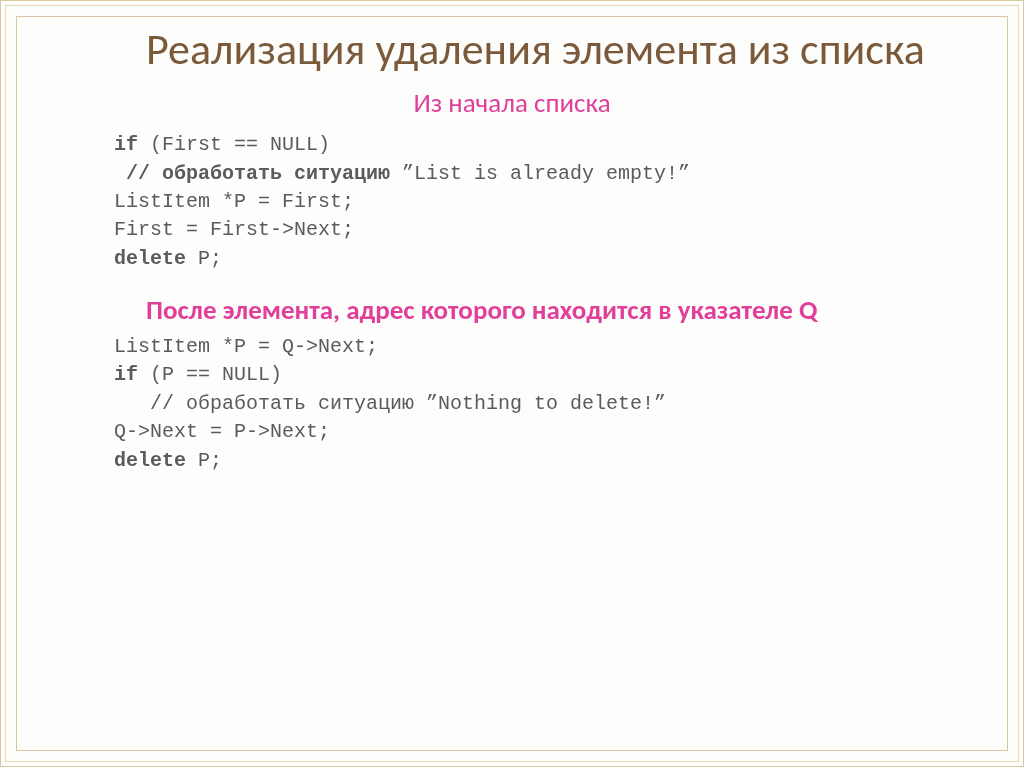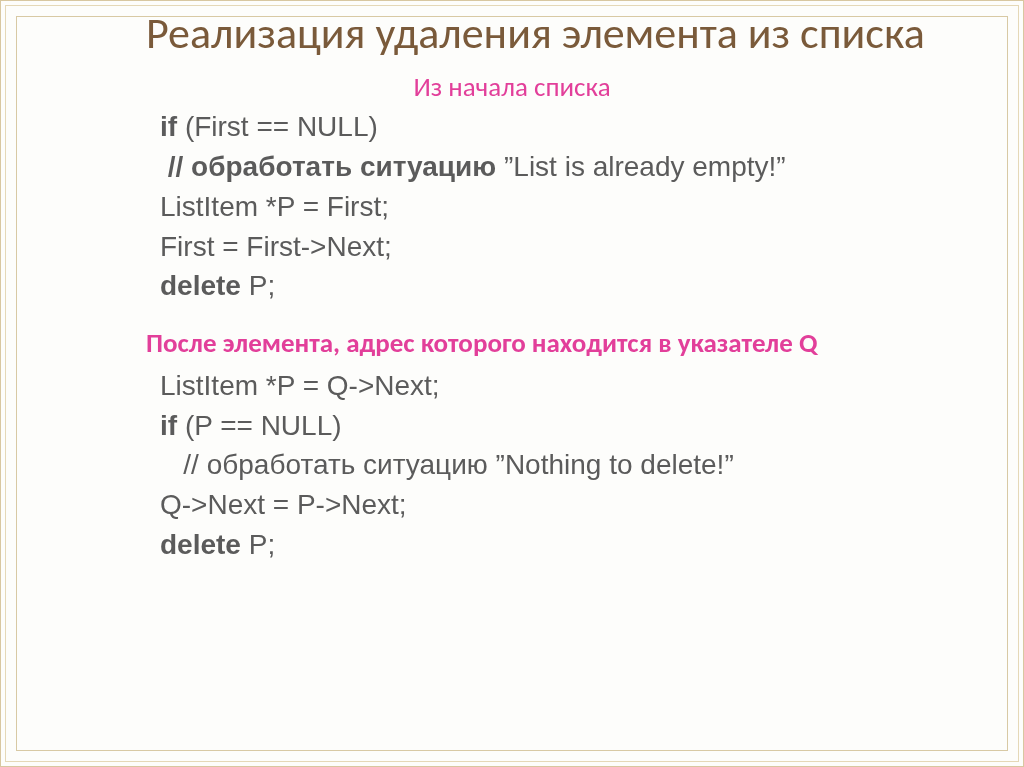--- a/index.html
+++ b/index.html
@@ -9,55 +9,55 @@
     height: 767px;
     background: #fdfdfb;
     font-family: Calibri, Arial, sans-serif;
     overflow: hidden;
   }
   .slide {
     position: relative;
     width: 1024px;
     height: 767px;
     box-sizing: border-box;
-    padding: 2px 55px 0 55px;
+    padding: 18px 55px 0 55px;
     border: 1px solid #d8c7a0;
     background:
       linear-gradient(#fdfdfb,#fdfdfb) padding-box;
     box-shadow: inset 0 0 0 4px #fdfdfb, inset 0 0 0 5px #e5d8b7,
                 inset 0 0 0 15px #fdfdfb, inset 0 0 0 16px #d8c9a4;
   }
   .title {
     font-size: 44px;
     color: #7a5a3a;
     line-height: 1.12;
     margin: 6px 0 12px 90px;
     font-weight: 400;
   }
   .subhead {
     color: #e23f9a;
     font-size: 27px;
     text-align: center;
-    margin: 4px 0 4px 0;
+    margin: 4px 0 12px 0;
   }
   .subhead2 {
     color: #e23f9a;
     font-size: 27px;
     line-height: 1.25;
     margin: 20px 0 6px 90px;
     font-weight: 700;
     text-indent: -40px;
     padding-left: 40px;
   }
   .code {
-    font-family: Liberation Sans, sans-serif;
-    font-size: 28px;
+    font-family: Liberation Mono, monospace;
+    font-size: 20px;
     color: #5b5b5b;
     line-height: 1.42;
-    margin-left: 104px;
+    margin-left: 58px;
     white-space: pre;
   }
   .code b { font-weight: bold; color: #5b5b5b; }
 </style>
 </head>
 <body>
 
 <div class="slide">
   <div class="title">Реализация удаления элемента из списка</div>
 

